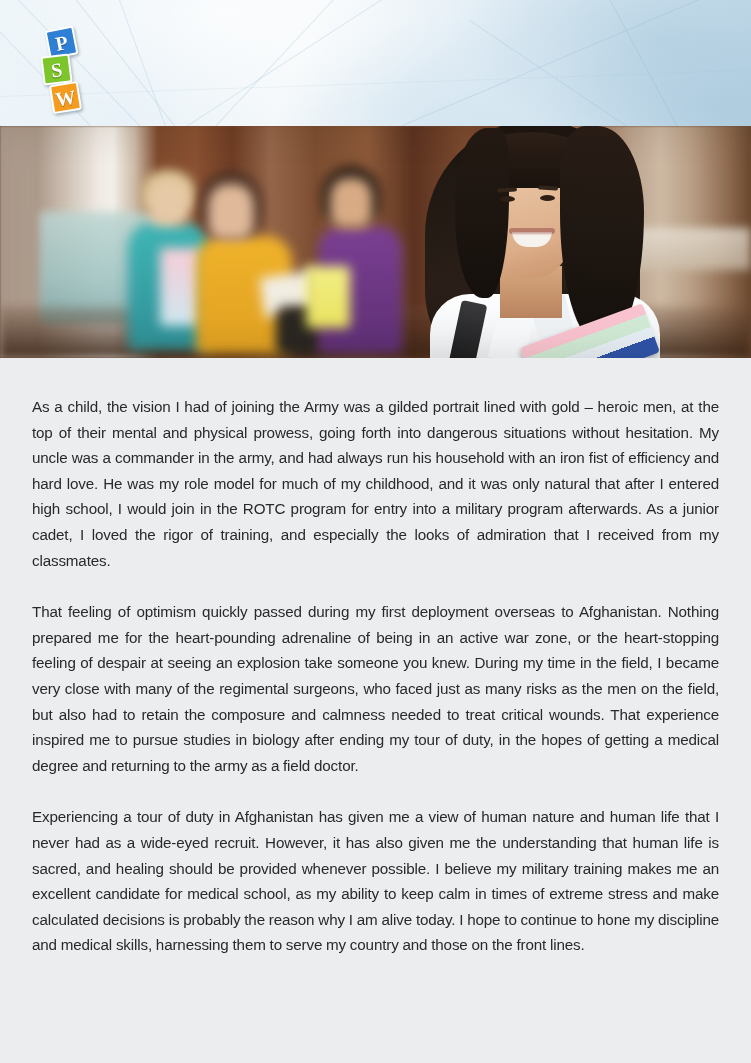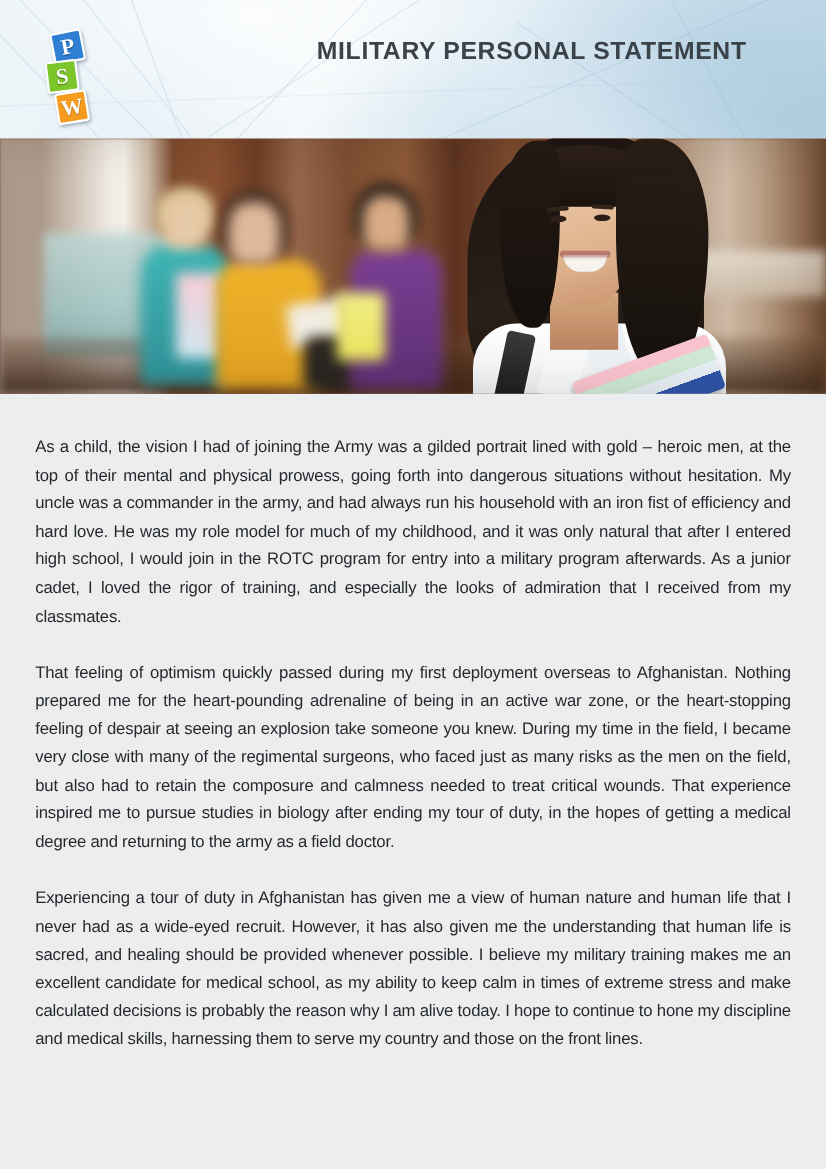--- a/index.html
+++ b/index.html
@@ -309,21 +309,20 @@
   </div>
 
   <div class="logo">
     <div class="logo-cubes">
       <div class="cube cube-p">P</div>
       <div class="cube cube-s">S</div>
       <div class="cube cube-w">W</div>
     </div>
   </div>
 
-  <div class="page-title">MILITARY PERSONAL STATEMENT</div>
 </div>
 
 <div class="banner">
   <div class="banner-bg"></div>
   <div class="banner-lockers"></div>
   <div class="banner-wallpanel"></div>
   <div class="banner-floor"></div>
 
   <div class="bgstudent bs1-body"></div>
   <div class="bgstudent bs1-hair"></div>

